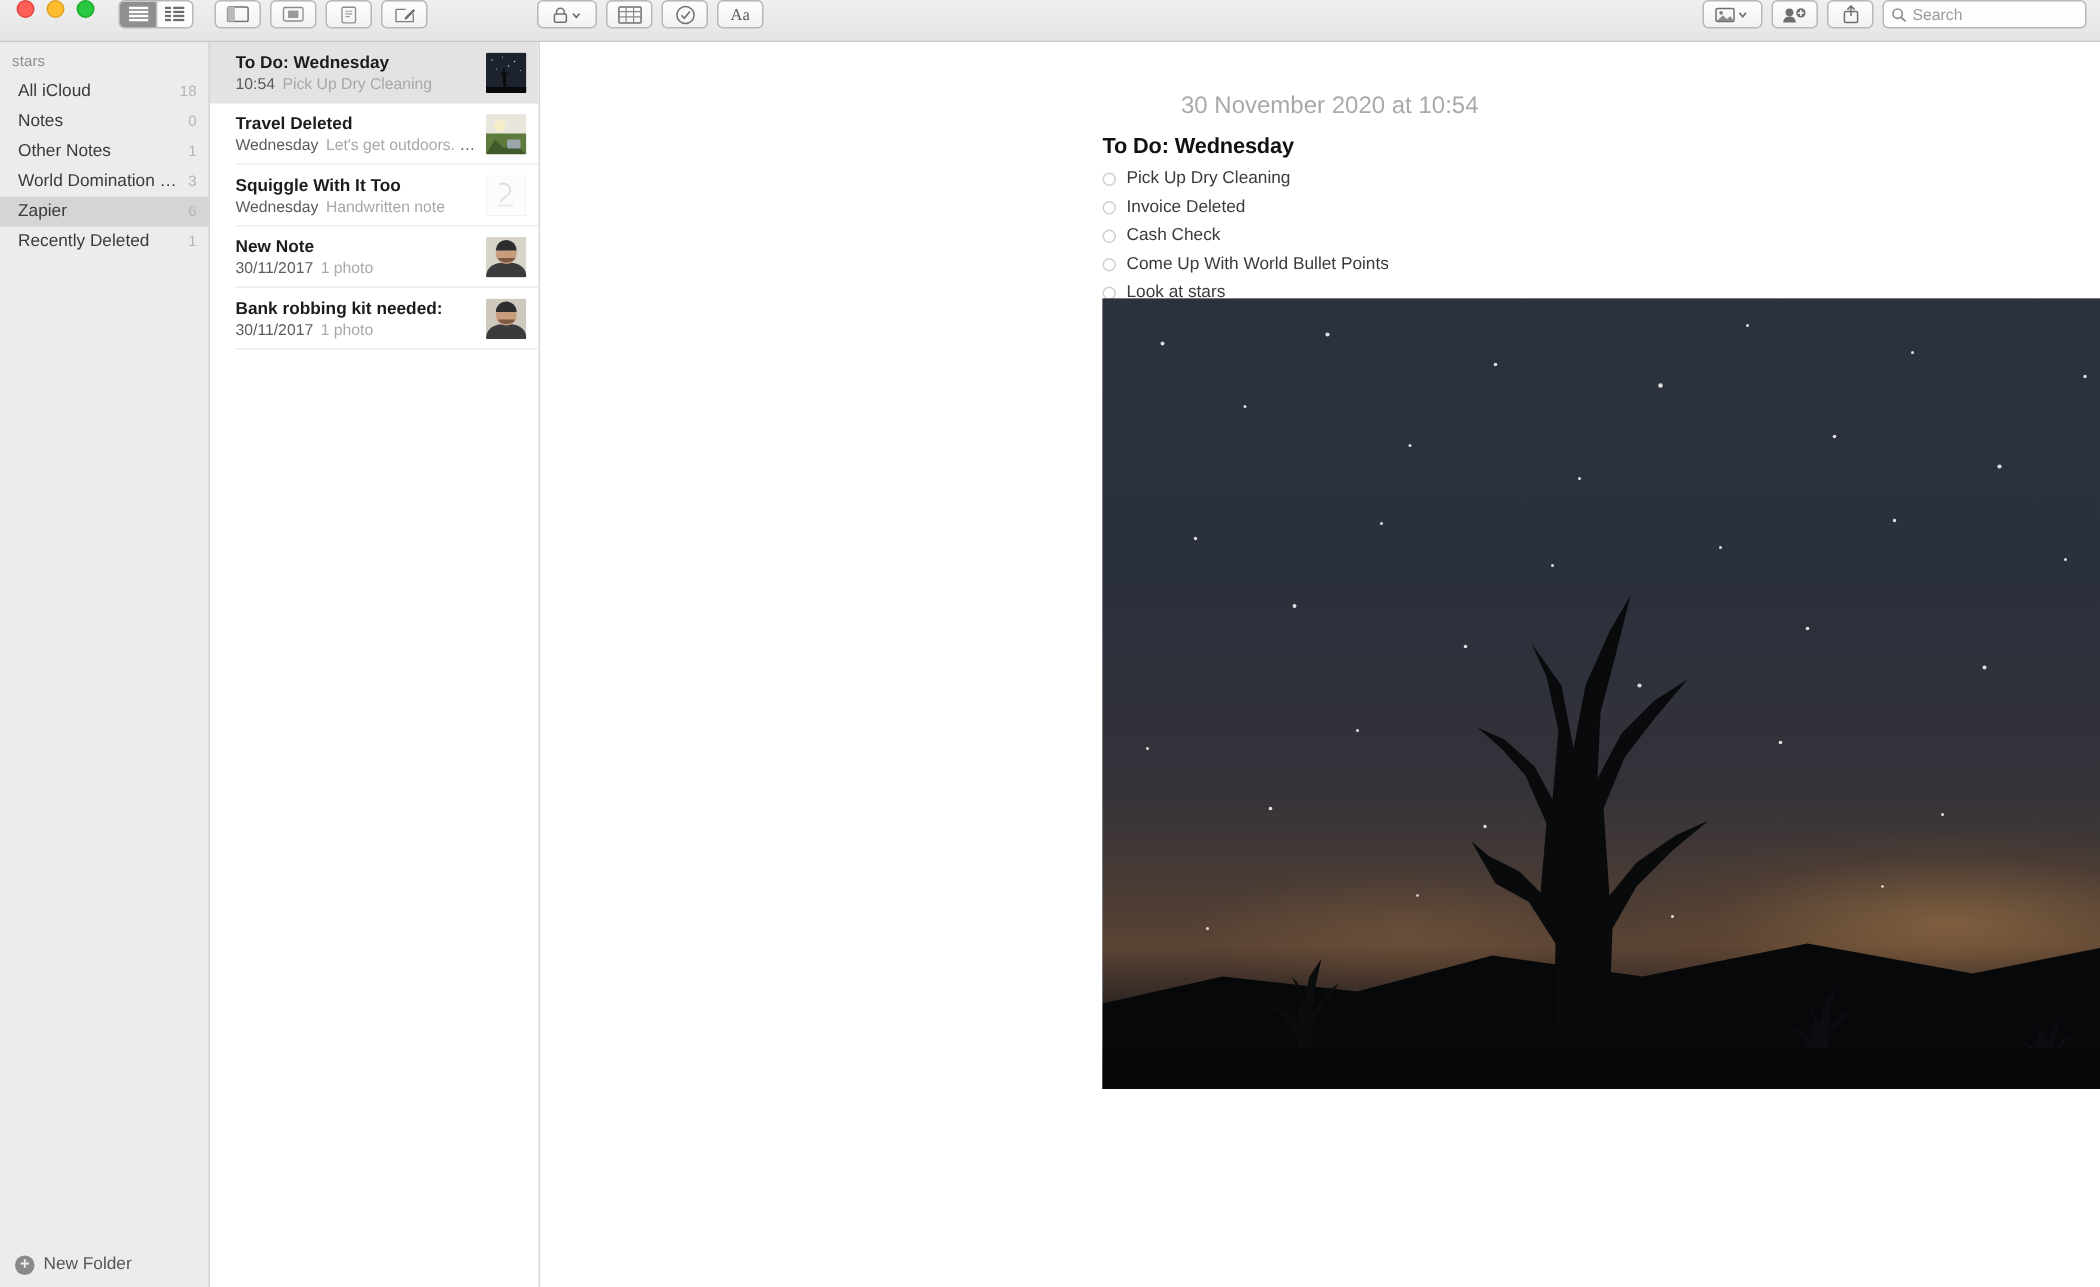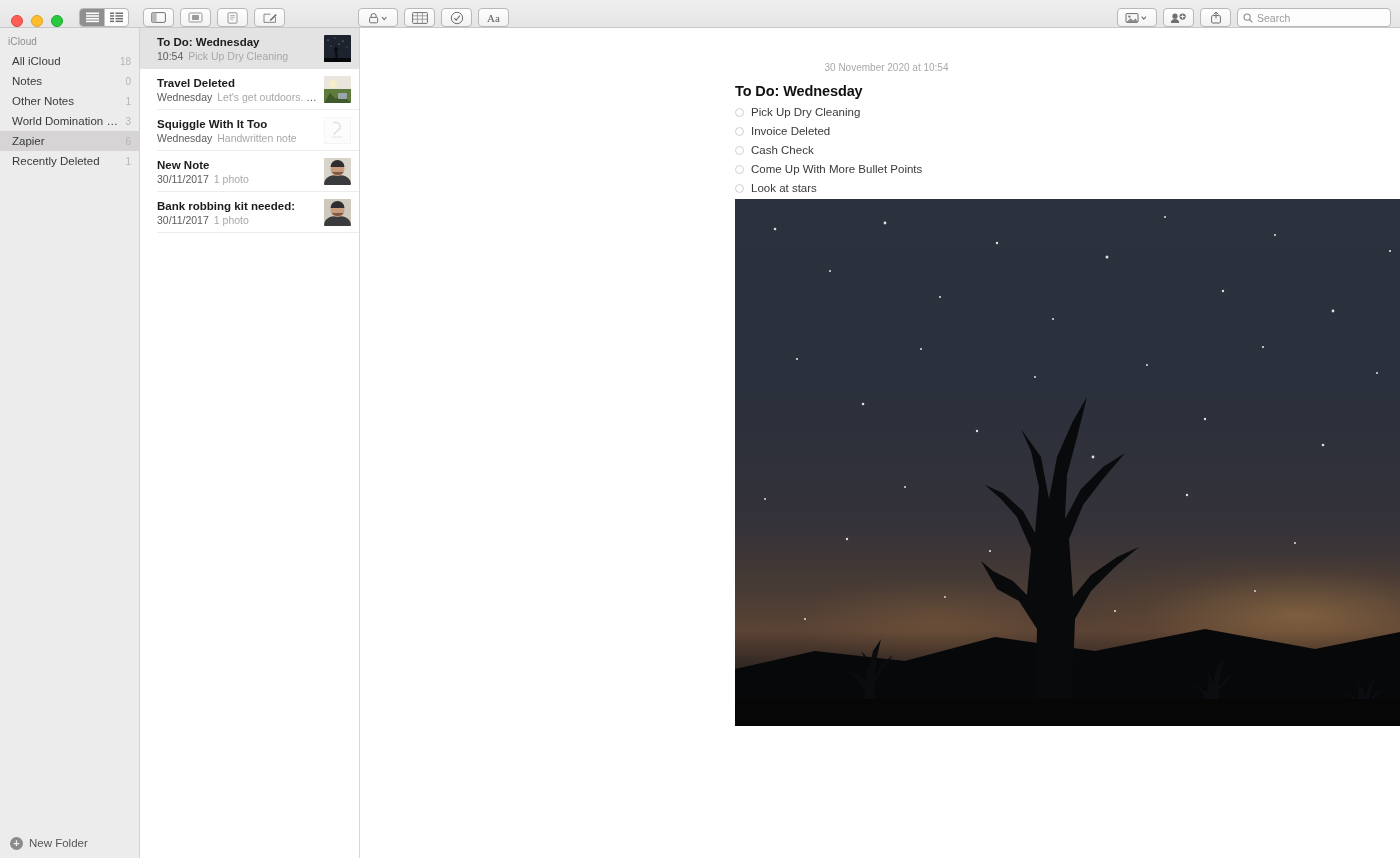--- a/index.html
+++ b/index.html
@@ -10,21 +10,21 @@
     overflow: hidden;
     -webkit-font-smoothing: antialiased;
   }
   .app { width: 1400px; height: 858px; display: flex; flex-direction: column; background:#fff; }
 
   
   .toolbar {
     height: 28px; flex: 0 0 28px;
     background: linear-gradient(to bottom, #f0efef 0%, #e6e5e5 100%);
     border-bottom: 1px solid #c9c7c7;
-    display: flex; align-items: flex-end;
+    display: flex; align-items: flex-start;
     position: relative;
   }
   .traffic { display:flex; align-items:center; gap:8px; padding-left:11px; }
   .dot { width: 12px; height: 12px; border-radius: 50%; display:block; }
   .dot.red { background:#ff5f57; border:0.5px solid #e0443e; }
   .dot.yellow { background:#ffbd2e; border:0.5px solid #dea123; }
   .dot.green { background:#28c940; border:0.5px solid #1aab29; }
 
   .seg { display:flex; margin-left:16px; border:1px solid #b9b7b7; border-radius:4px; overflow:hidden; height:19px; background:#fdfdfd; }
   .seg > div { width:24px; height:100%; display:flex; align-items:center; justify-content:center; }
@@ -38,21 +38,21 @@
     display:flex; align-items:center; justify-content:center;
   }
   .tbtn.wide { width:40px; }
   .tbtn svg { display:block; }
 
   .grp-nav { position:absolute; left:143px; }
   .grp-fmt { position:absolute; left:358px; }
   .grp-right { position:absolute; right:0; display:flex; align-items:center; gap:6px; padding-right:9px; }
 
   .searchbox {
-    width:154px; height:19px; border:1px solid #b9b7b7; border-radius:4px;
+    width:136px; height:19px; border:1px solid #b9b7b7; border-radius:4px;
     background:#fdfdfd; display:flex; align-items:center; padding:0 5px; gap:4px;
   }
   .searchbox .ph { font-size:10.5px; color:#9a9a9a; }
 
   
   .body { flex:1; display:flex; min-height:0; }
 
   
   .sidebar {
     width:140px; flex:0 0 140px; background:#ececec;
@@ -83,21 +83,21 @@
     content:""; position:absolute; left:17px; right:0; bottom:0; height:1px; background:#ececec;
   }
   .note-text { flex:1; min-width:0; }
   .note-title { font-size:11.5px; font-weight:bold; color:#1c1c1c; white-space:nowrap; overflow:hidden; text-overflow:ellipsis; }
   .note-sub { font-size:10.5px; color:#5b5b5b; margin-top:2px; white-space:nowrap; overflow:hidden; text-overflow:ellipsis; }
   .note-sub .snip { color:#a8a8a8; margin-left:5px; }
   .thumb { width:27px; height:27px; flex:0 0 27px; margin-left:6px; border-radius:1px; overflow:hidden; }
 
   
   .editor { flex:1; background:#fff; position:relative; overflow:hidden; }
-  .doc-date { text-align:center; font-size:10px; color:#a9a9a9; padding-top:34px;padding-left:13px; }
+  .doc-date { text-align:center; font-size:16px; color:#a9a9a9; padding-top:34px;padding-left:13px; }
   .doc-body { padding:10px 0 0 375px; }
   .doc-title { font-size:14.5px; font-weight:bold; color:#111; letter-spacing:-0.1px; }
   .check-item { display:flex; align-items:center; gap:7px; margin-top:7px; }
   .check-circle { width:9px; height:9px; border-radius:50%; border:1px solid #cfcfcf; background:#fff; flex:0 0 9px; }
   .check-label { font-size:11.5px; color:#3a3a3a; }
 
   .photo-wrap { position:absolute; left:375px; top:171px; width:1008px; height:527px; }
   .photo { position:absolute; inset:0; overflow:hidden; background:#1b2029; }
   .sky { position:absolute; left:0; right:0; top:0; height:100%;
          background: linear-gradient(to bottom,
@@ -230,21 +230,21 @@
           <path d="M6.5 6.5 9.3 9.3" stroke="#8d8d8d" stroke-width="1.2"></path>
         </svg>
         <span class="ph">Search</span>
       </div>
     </div>
   </div>
 
   <div class="body">
 
     <div class="sidebar">
-      <div class="side-head">iCloud</div>
+      <div class="side-head">stars</div>
       <div class="side-list">
 
         <div class="side-item">
           <span class="lbl">All iCloud</span>
           <span class="cnt">18</span>
         </div>
         <div class="side-item">
           <span class="lbl">Notes</span>
           <span class="cnt">0</span>
         </div>
@@ -384,21 +384,21 @@
         <div class="check-item">
           <span class="check-circle"></span>
           <span class="check-label">Invoice Deleted</span>
         </div>
         <div class="check-item">
           <span class="check-circle"></span>
           <span class="check-label">Cash Check</span>
         </div>
         <div class="check-item">
           <span class="check-circle"></span>
-          <span class="check-label">Come Up With More Bullet Points</span>
+          <span class="check-label">Come Up With World Bullet Points</span>
         </div>
         <div class="check-item">
           <span class="check-circle"></span>
           <span class="check-label">Look at stars</span>
         </div>
       </div>
 
       <div class="photo-wrap">
         <div class="photo">
           <div class="sky"></div>

